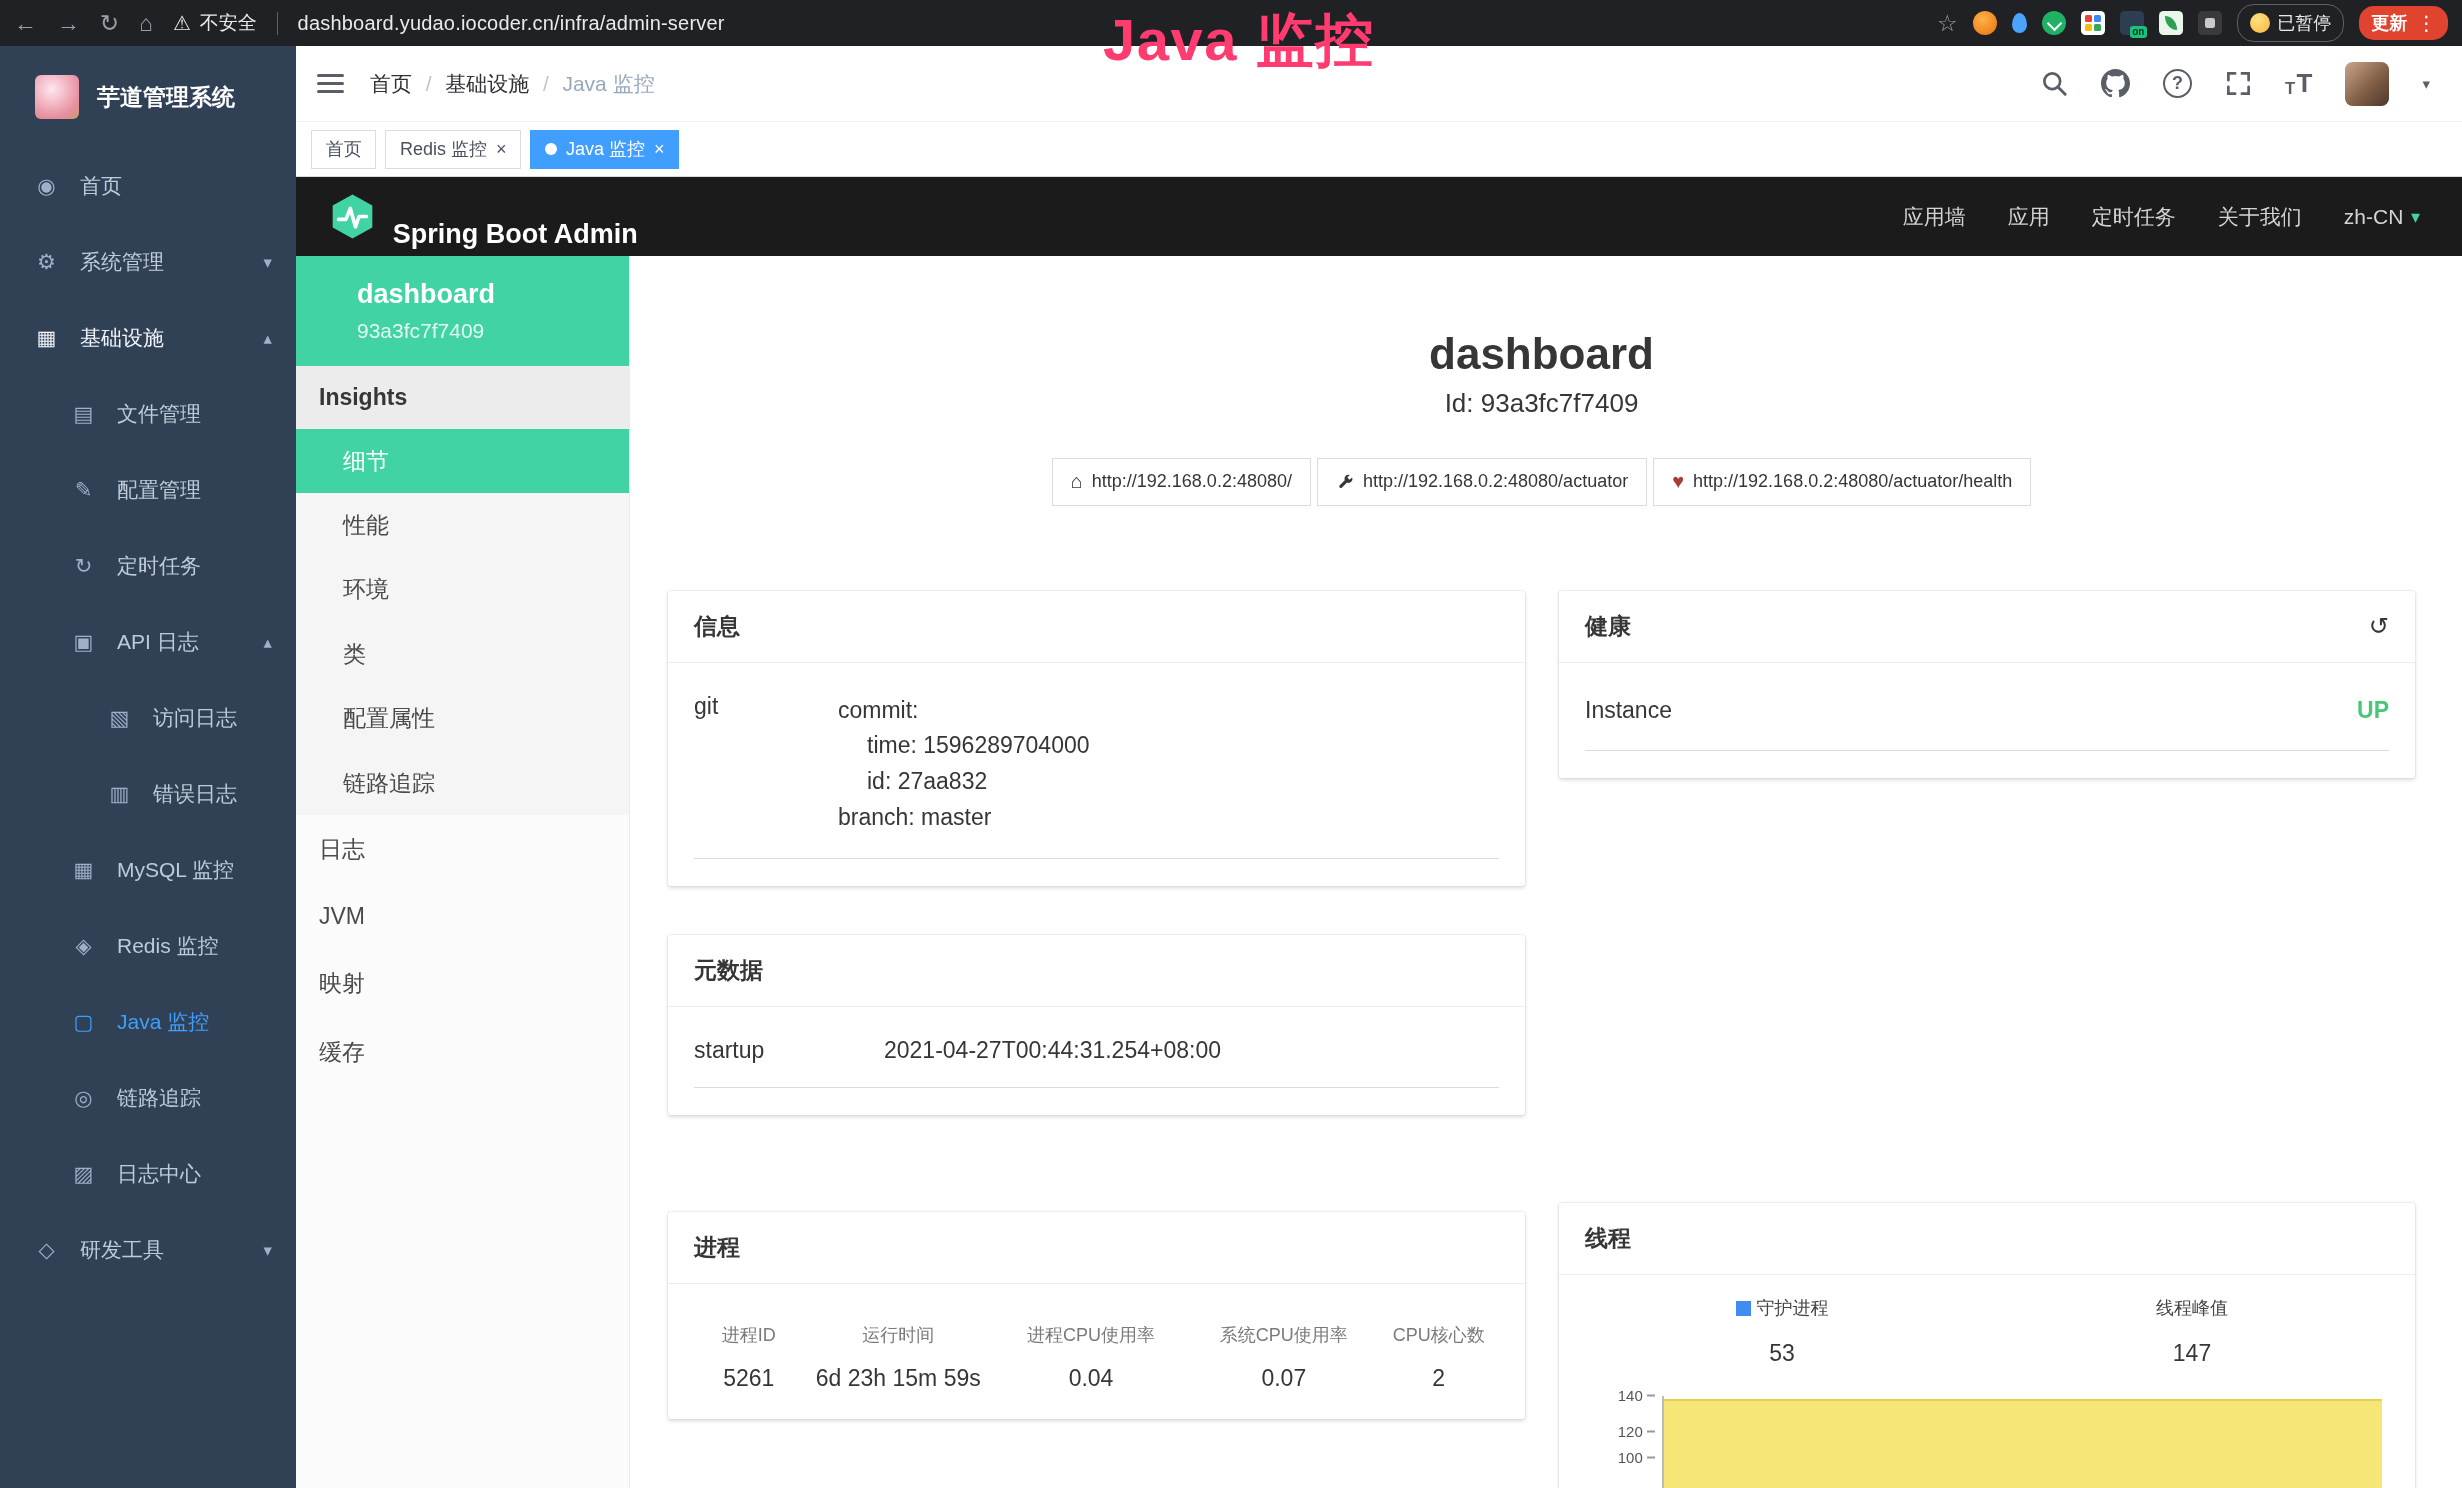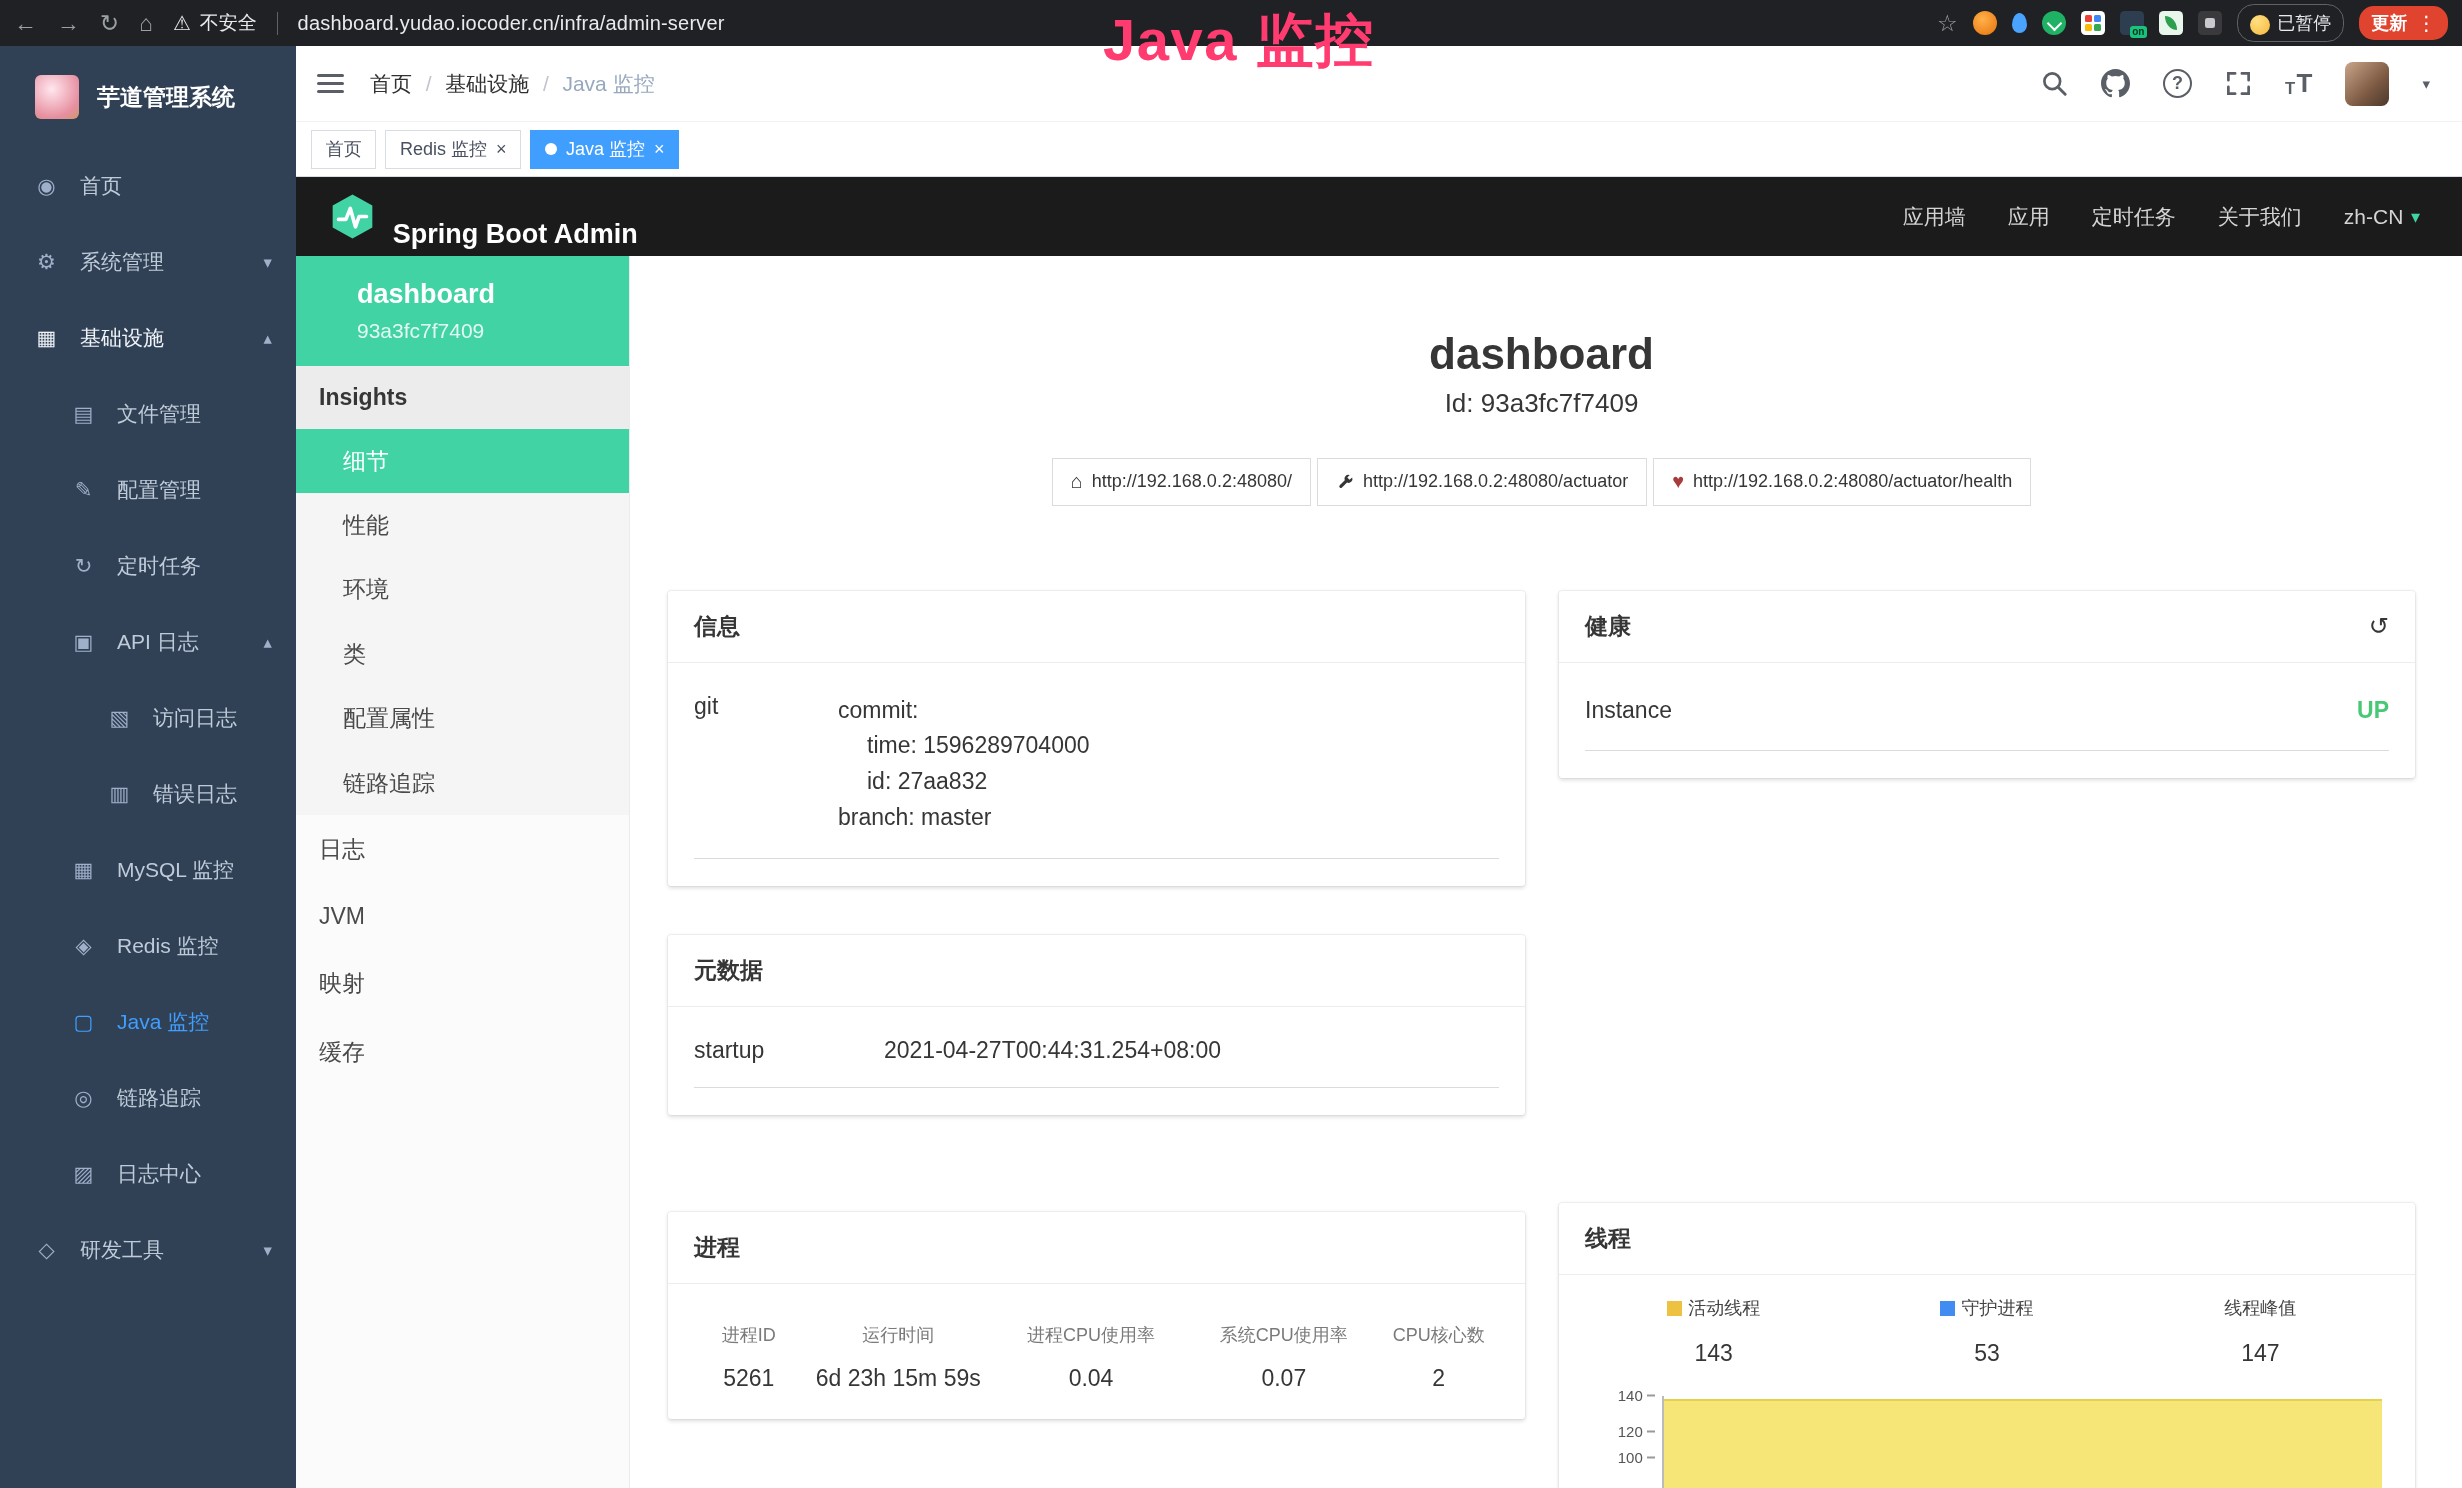--- a/index.html
+++ b/index.html
@@ -23,21 +23,21 @@
   .ext-grid { border-radius:4.6px; background:#fff; display:grid; grid-template-columns:1fr 1fr; gap:2.3px; padding:3.8px; }
   .ext-grid i { border-radius:1.5px; }
   .ext-grid i:nth-child(1){background:#e94235}.ext-grid i:nth-child(2){background:#4285f4}
   .ext-grid i:nth-child(3){background:#fbbc05}.ext-grid i:nth-child(4){background:#34a853}
   .ext-on { border-radius:4.6px; background:#2c3e50; }
   .ext-on b { position:absolute; right:-3px; bottom:-3px; background:#19c37d; color:#06331d; font-size:10px; font-weight:bold; border-radius:3px; padding:0.8px 2.3px; line-height:1; }
   .ext-leaf { background:#e9f6ec; border-radius:4.6px; }
   .ext-leaf::after { content:""; position:absolute; left:6px; top:5.3px; width:12px; height:13.7px; background:#2e9e4f; border-radius:0 100% 0 100%; }
   .ext-puzzle { background:#3a3a3c; border-radius:4.6px; }
   .ext-puzzle::after { content:""; position:absolute; left:6.8px; top:6.8px; width:10.6px; height:10.6px; background:#c9c9ce; border-radius:2.3px; }
-  .pill { display:flex; align-items:flex-end; gap:7.6px; border:0.8px solid #5f6368; border-radius:16.7px; padding:6px 12px; font-size:18px; color:#e8eaed; }
+  .pill { display:flex; align-items:center; gap:7.6px; border:0.8px solid #5f6368; border-radius:16.7px; padding:6px 12px; font-size:18px; color:#e8eaed; }
   .face { width:20px; height:20px; border-radius:50%; background:radial-gradient(circle at 35% 30%, #ffe082, #f6b73c); }
   .update { display:flex; align-items:center; gap:9px; background:#e0432e; border-radius:15px; padding:5.3px 12px; font-size:18px; color:#fff; font-weight:bold;justify-content:space-between; }
   .update .kebab { font-weight:normal; font-size:20px; }
 
   
   .app { position:absolute; top:46px; left:0; right:0; bottom:0; display:flex; }
 
   
   .ysb { width:296px; flex-shrink:0; background:#304156; color:#bfcbd9; font-size:21px; overflow:hidden; }
   .logo { height:102px; display:flex; align-items:center; gap:18px; padding-left:35px; color:#fff; font-weight:bold; font-size:23px; }
@@ -443,27 +443,20 @@
               </div>
 
               <div class="card" style="margin-top:425px;">
                 <div class="card-head">
                     <span>线程</span>
                   </div>
                 <div class="tbody">
                   <div class="tleg">
                     <div class="tl">
                       <div class="tl-h">
-                        <span class="sq sq-y"></span>
-                        <span>活动线程</span>
-                      </div>
-                      <div class="tl-v">143</div>
-                    </div>
-                    <div class="tl">
-                      <div class="tl-h">
                         <span class="sq sq-b"></span>
                         <span>守护进程</span>
                       </div>
                       <div class="tl-v">53</div>
                     </div>
                     <div class="tl">
                       <div class="tl-h">
                         <span>线程峰值</span>
                       </div>
                       <div class="tl-v">147</div>

